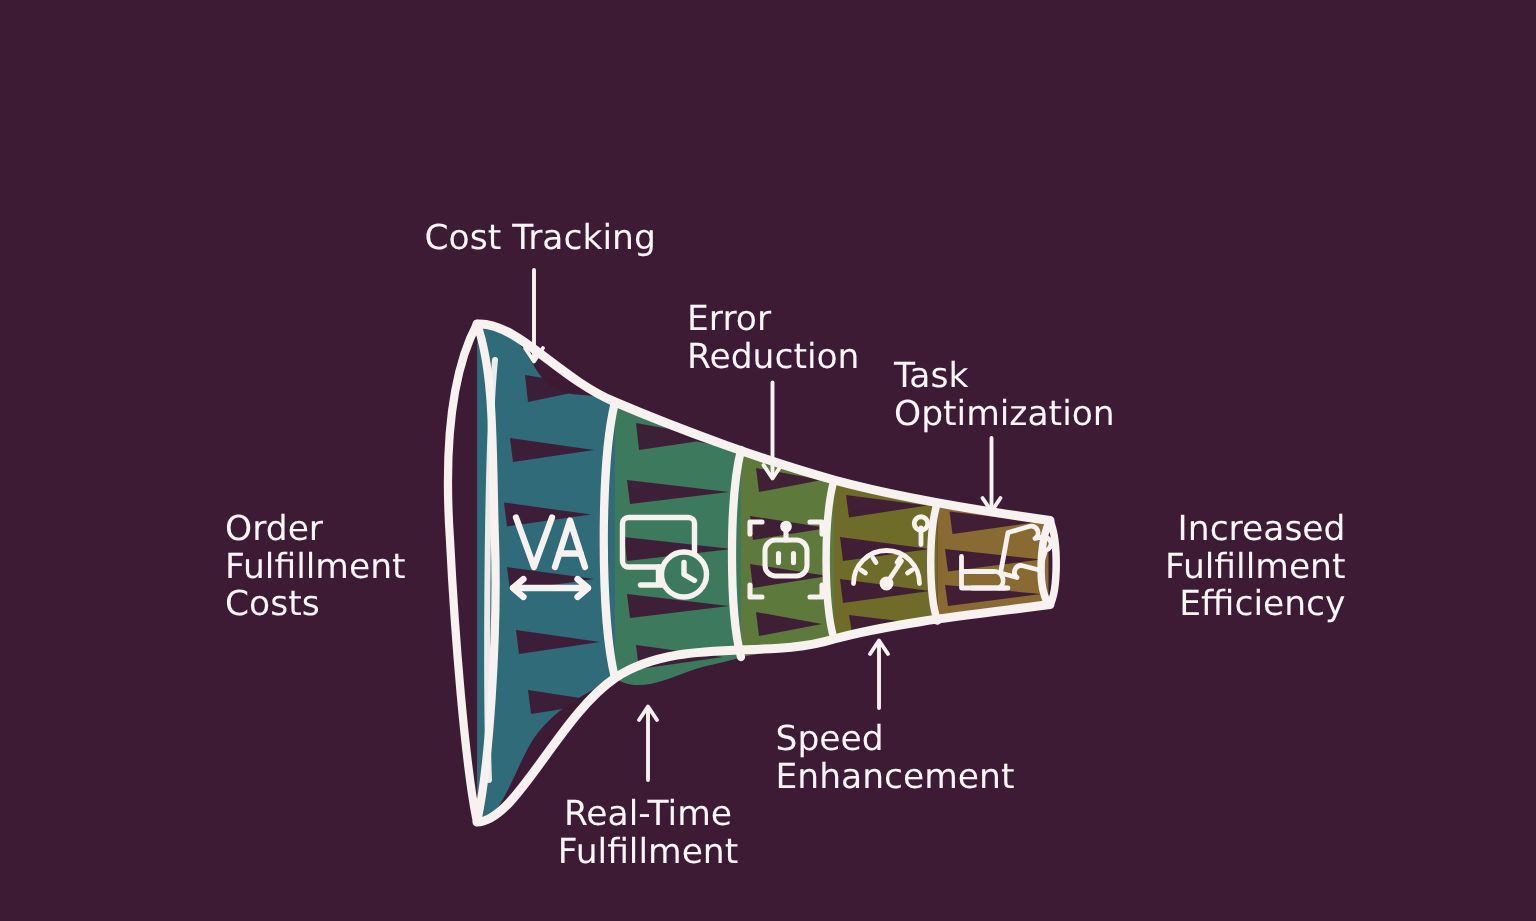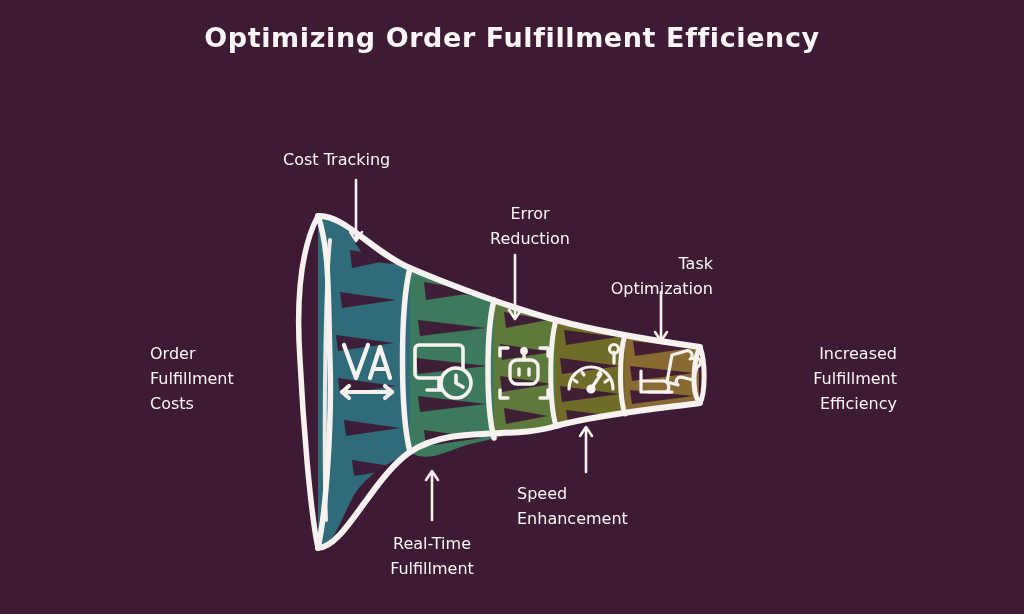--- a/index.html
+++ b/index.html
@@ -23,49 +23,48 @@
     text-align: center;
     color: #fdf6f7;
     font-size: 27px;
     font-weight: bold;
     letter-spacing: 0.6px;
     font-family: "DejaVu Sans", sans-serif;
   }
   .lbl {
     position: absolute;
     color: #fdf6f7;
-    font-size: 16px;
+    font-size: 23px;
     line-height: 25px;
     font-family: "DejaVu Sans", sans-serif;
     white-space: pre-line;
   }
   #lbl-input {
     left: 150px; top: 341px; width: 140px;
   }
   #lbl-output {
     left: 722px; top: 341px; width: 175px;
     text-align: right;
   }
   #lbl-cost      { left: 283px; top: 147px; text-align: left; }
-  #lbl-error     { left: 470px; top: 201px; width: 120px; text-align: center; }
-  #lbl-task      { left: 568px; top: 239px; width: 145px; text-align: right; margin-top: 12px; }
+  #lbl-error     { left: 458px; top: 201px; width: 120px; text-align: left; }
+  #lbl-task      { left: 596px; top: 239px; width: 145px; text-align: left; }
   #lbl-realtime  { left: 367px; top: 531px; width: 130px; text-align: center; }
   #lbl-speed     { left: 517px; top: 481px; width: 145px; text-align: left; }
 
   #funnel-svg {
     position: absolute;
     left: 0; top: 0;
   }
 </style>
 </head>
 <body>
 
 <div id="stage" style="background: rgb(62, 27, 53);">
 
-  <div id="title">Optimizing Order Fulfillment Efficiency</div>
 
   <svg id="funnel-svg" width="1024" height="614" viewBox="0 0 1024 614">
     <defs>
 
       <clipPath id="clipS1">
         <path d="M318,215 L410,268 L410,452 L318,548 Z"></path>
       </clipPath>
       <clipPath id="clipS2">
         <path d="M404,266 L494,300 L494,438 L404,455 Z"></path>
       </clipPath>

